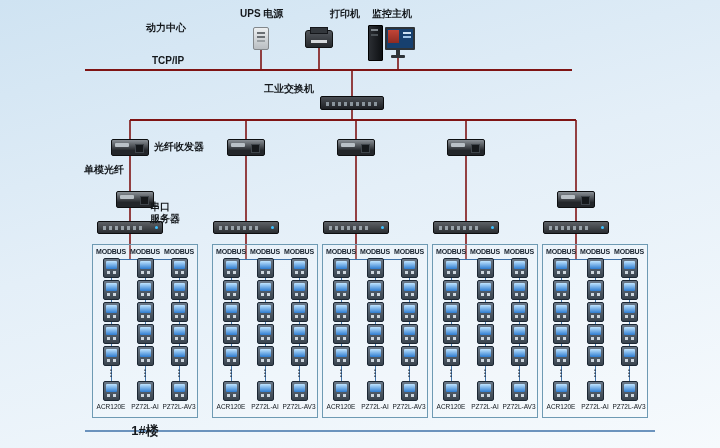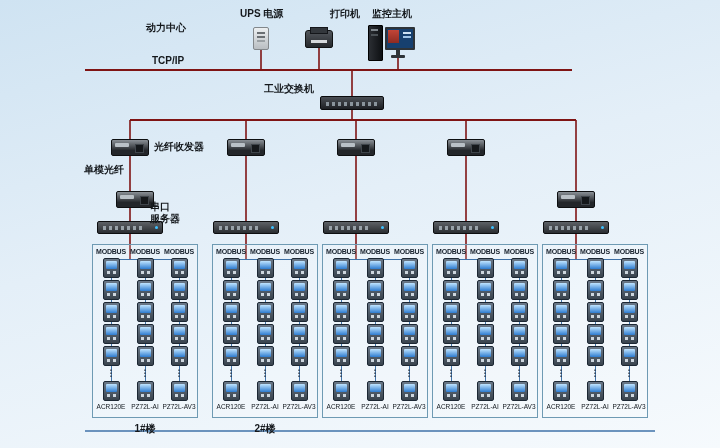--- a/index.html
+++ b/index.html
@@ -66,21 +66,21 @@
   .v-wire{position:absolute;left:50%;top:12px;bottom:24px;width:1px;background:var(--line-blue,#3f72a8);}
   .bus-label{height:9px;line-height:9px;font-size:7px;font-weight:700;color:#16202c;letter-spacing:-0.2px;z-index:1;}
   .meter{width:17px;height:20px;border-radius:2px;background:linear-gradient(#6a7888,#39434d);
        border:1px solid #1c2733;position:relative;z-index:1;box-sizing:border-box;}
   .meter::before{content:"";position:absolute;left:2px;top:2px;right:2px;height:8px;
        background:linear-gradient(#bfe4ff,#2e7cd0);border-radius:1px;}
   .meter::after{content:"";position:absolute;left:3px;bottom:3px;width:3px;height:3px;background:#cdd6de;
        box-shadow:6px 0 0 #cdd6de;}
   .dots{height:11px;line-height:11px;font-size:9px;font-weight:700;color:#2a3340;z-index:1;}
   .model-label{height:8px;line-height:8px;font-size:6.5px;color:#10161c;white-space:nowrap;z-index:1;}
-  .building-label{width:106px;margin-top:4px;text-align:center;font-size:10px;font-weight:600;color:#14181c;z-index:3;position:relative;}
+  .building-label{width:106px;margin-top:4px;text-align:center;font-size:13px;font-weight:600;color:#14181c;z-index:3;position:relative;}
 </style>
 </head>
 <body>
 
 <div class="stage">
 
   <svg id="wires" width="720" height="448">
     <g class="red">
       <line class="thick" x1="85" y1="70" x2="572" y2="70"></line>
       <line x1="261" y1="50" x2="261" y2="70"></line>
@@ -223,21 +223,20 @@
             <div class="meter"></div>
             <div class="meter"></div>
             <div class="meter"></div>
             <div class="meter"></div>
             <div class="meter"></div>
             <div class="dots">⋮</div>
             <div class="meter"></div>
             <div class="model-label">PZ72L-AV3</div>
           </div>
         </div>
-        <div class="building-label">2#楼</div>
       </div>
       <div class="group" style="left: 322px;">
         <div class="group-box">
           <div class="h-wire"></div>
           <div class="meter-col">
             <div class="v-wire"></div>
             <div class="bus-label">MODBUS</div>
             <div class="meter"></div>
             <div class="meter"></div>
             <div class="meter"></div>

